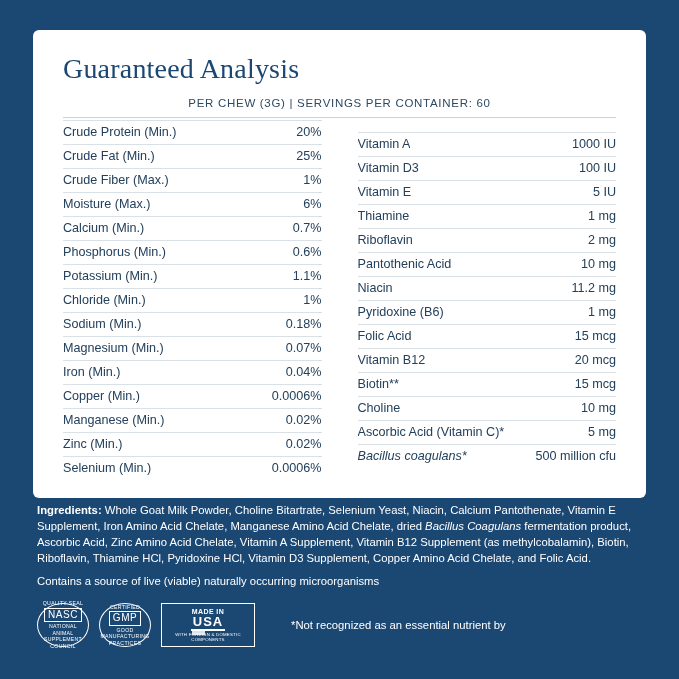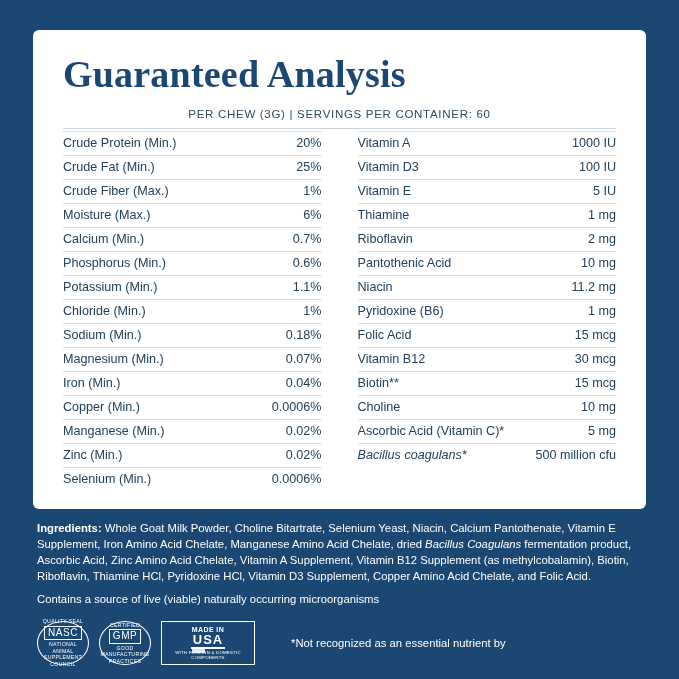--- a/index.html
+++ b/index.html
@@ -21,43 +21,44 @@
     padding: 30px 33px 0 33px;
   }
   .card {
     background: #ffffff;
     border-radius: 6px;
     padding: 24px 30px 18px 30px;
     box-sizing: border-box;
   }
   .card-title {
     font-family: "Liberation Serif", serif;
-    font-size: 38px;
+    font-size: 28px;
     color: #1b4773;
-    font-weight: bold;
+    font-weight: normal;
     letter-spacing: 0.2px;
     margin: 0 0 12px 0;
     line-height: 1.1;
   }
   .card-subtitle {
     font-size: 11.5px;
     color: #2c4a63;
     letter-spacing: 0.7px;
     margin-bottom: 8px;
     font-weight: normal;
     text-align: center;
   }
   .title-rule {
     height: 1px;
     background: #c9d3dc;
     margin-bottom: 2px;
   }
   .columns {
     display: flex;
     gap: 8px;
+    align-items: center;
   }
   .col {
     flex: 1 1 50%;
     min-width: 0;
   }
   .col.left {
     padding-right: 14px;
   }
   .col.right {
     padding-left: 14px;
@@ -86,21 +87,21 @@
   .row.blank {
     border-bottom: none;
   }
   .italic {
     font-style: italic;
   }
   .ingredients {
     color: #ffffff;
     font-size: 11.3px;
     line-height: 1.42;
-    margin-top: 11px;
+    margin-top: 4px;
     padding: 0 4px;
   }
   .ingredients b {
     font-weight: bold;
   }
   .contains {
     color: #ffffff;
     font-size: 11.3px;
     margin-top: 9px;
     padding: 0 4px;
@@ -297,21 +298,21 @@
         <div class="row">
             <span class="nm">Pyridoxine (B6)</span>
             <span class="vl">1 mg</span>
           </div>
         <div class="row">
             <span class="nm">Folic Acid</span>
             <span class="vl">15 mcg</span>
           </div>
         <div class="row">
             <span class="nm">Vitamin B12</span>
-            <span class="vl">30 mcg</span>
+            <span class="vl">20 mcg</span>
           </div>
         <div class="row">
             <span class="nm">Biotin**</span>
             <span class="vl">15 mcg</span>
           </div>
         <div class="row">
             <span class="nm">Choline</span>
             <span class="vl">10 mg</span>
           </div>
         <div class="row">

